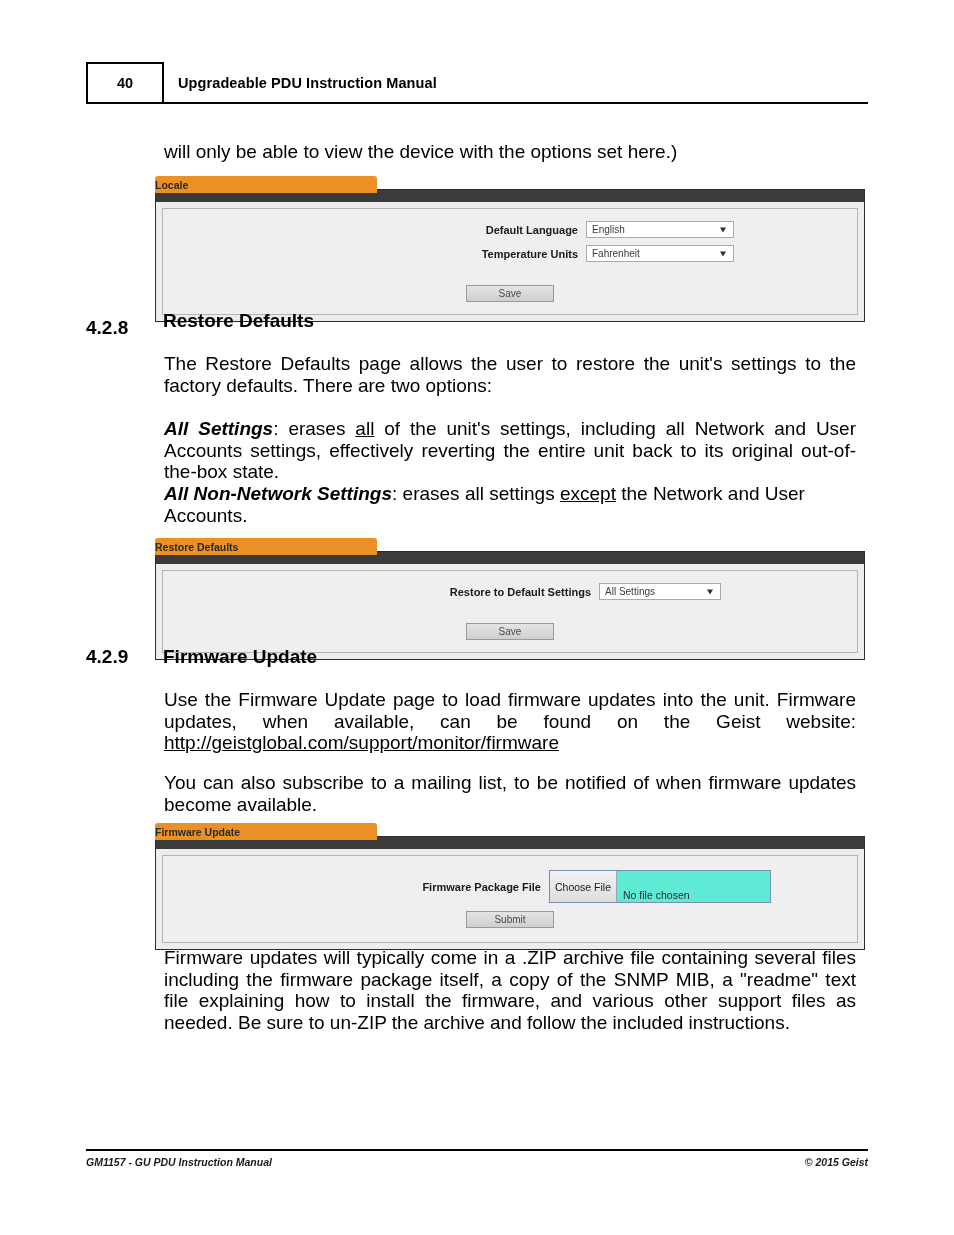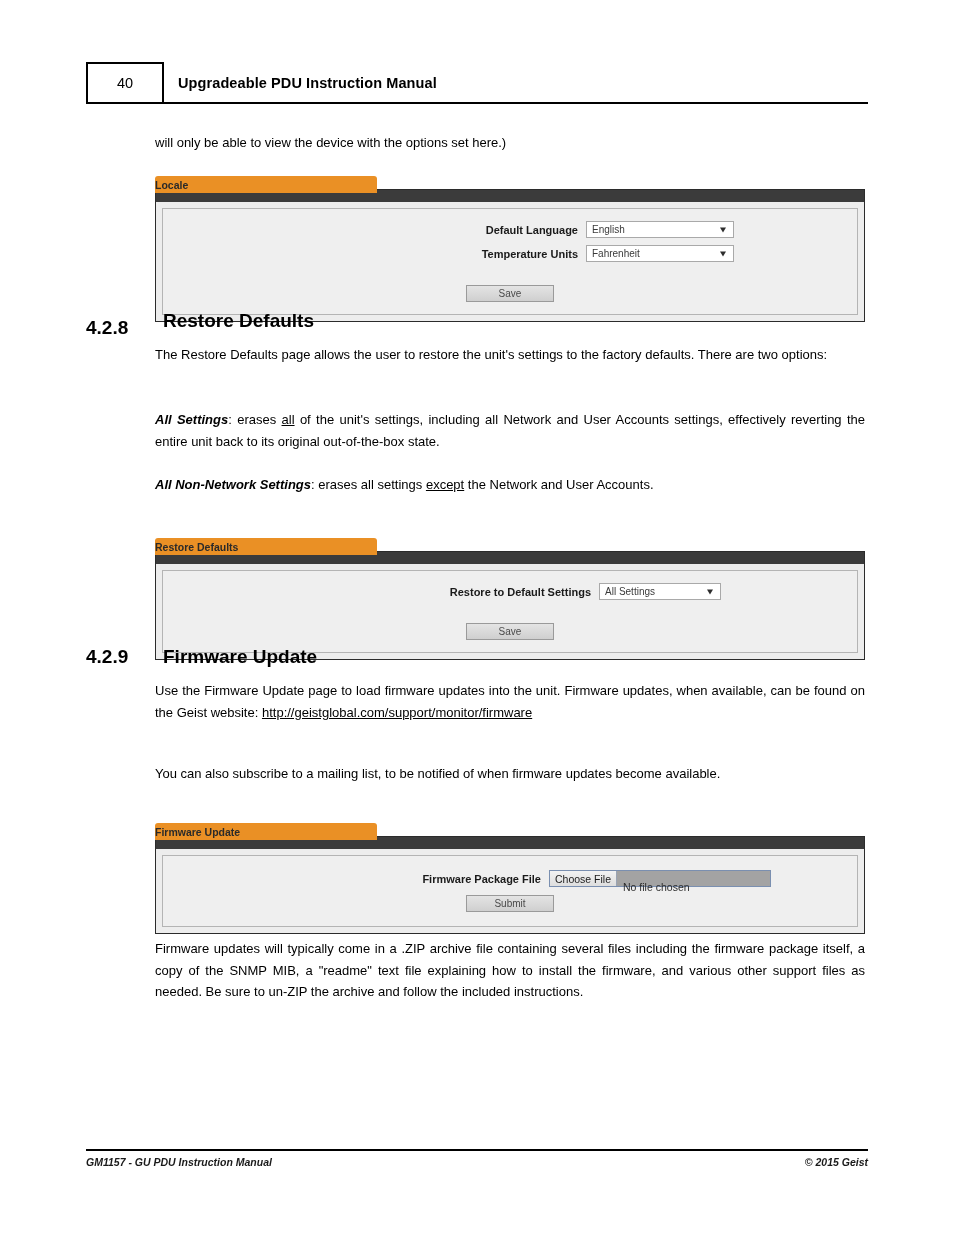--- a/index.html
+++ b/index.html
@@ -33,21 +33,21 @@
     position: absolute;
     left: 0;
     top: 0;
     width: 78px;
     height: 42px;
     border: 2px solid #000;
     display: flex;
     align-items: center;
     justify-content: center;
     font-size: 14.5px;
-    font-weight: normal;
+    font-weight: bold;
     background: #fff;
     z-index: 2;
   }
   .header-title {
     position: absolute;
     left: 92px;
     top: 0;
     height: 42px;
     display: flex;
     align-items: center;
@@ -66,22 +66,22 @@
   }
 
   
   .content {
     position: absolute;
     left: 155px;
     top: 0;
     width: 710px;
   }
   p.body {
-    margin: 0;
-    font-size: 13px;
+    margin: 9px;
+    font-size: 19px;
     line-height: 21.5px;
     text-align: justify;
     color: #000;
   }
   p.body.left { text-align: left; }
   .u { text-decoration: underline; }
   .bi { font-weight: bold; font-style: italic; }
 
   .sec-head {
     position: absolute;
@@ -197,23 +197,23 @@
     color: #4a4a4a;
     display: flex;
     align-items: center;
     justify-content: center;
   }
 
   .fileinput {
     display: flex;
     align-items: stretch;
     width: 222px;
-    height: 17px;
+    height: 33px;
     border: 1px solid #7a8fb0;
-    background: #a3a3a3;
+    background: #5eead4;
   }
   .file-btn {
     background: linear-gradient(#f2f2f2, #dedede);
     border-right: 1px solid #9aa4b4;
     font-size: 10.5px;
     color: #1b1b1b;
     display: flex;
     align-items: center;
     padding: 0 5px;
   }

